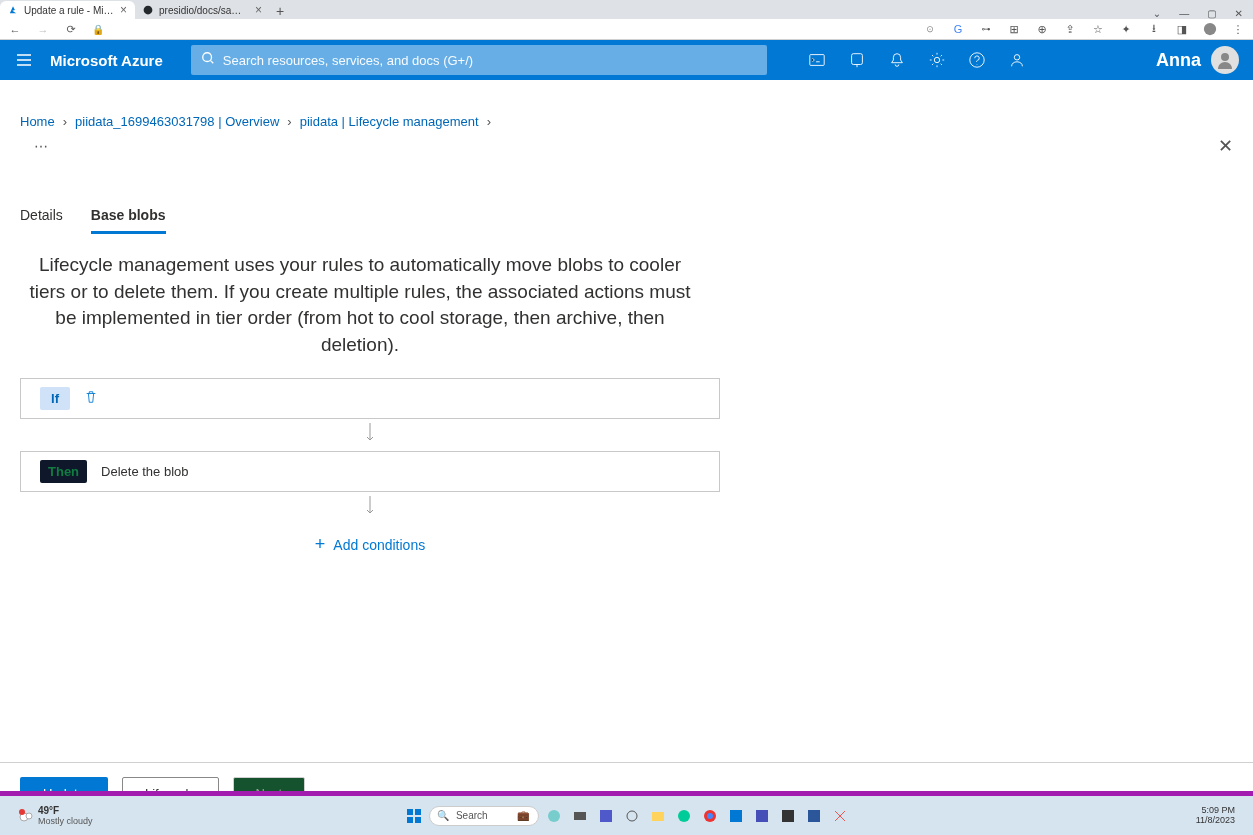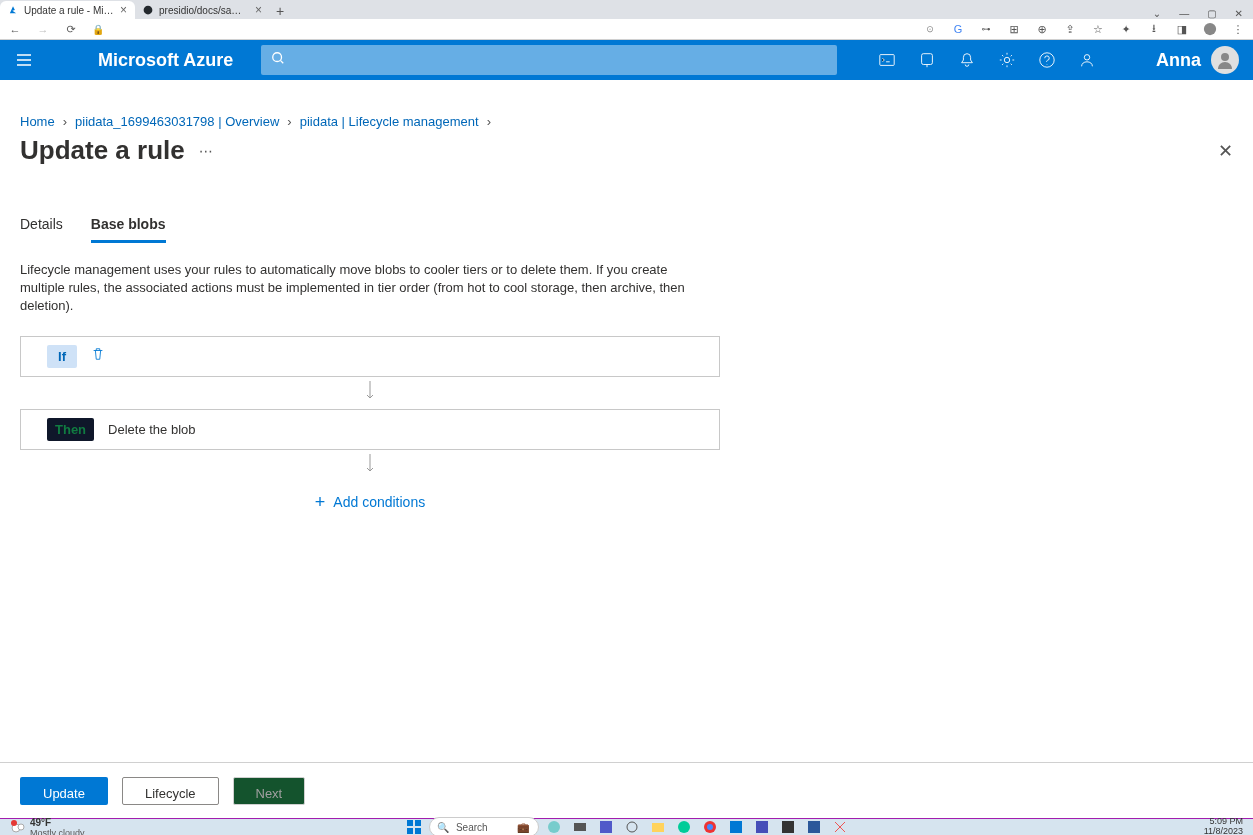--- a/index.html
+++ b/index.html
@@ -16,21 +16,21 @@
 .win-controls { margin-left: auto; display: flex; gap: 18px; padding: 0 10px; color: #555; font-size: 10px; align-items: center; }
 
 .browser-addr { height: 21px; background: #fff; border-bottom: 1px solid #d0d0d0; display: flex; align-items: center; padding: 0 8px; gap: 14px; font-size: 11px; color: #555; }
 .browser-addr .grow { flex: 1; }
 .addr-icon { width: 14px; height: 14px; display: flex; align-items: center; justify-content: center; }
 
 
 .azure-header { height: 40px; background: #0078d4; display: flex; align-items: center; color: #fff; padding: 0 14px; gap: 16px; }
 .hamburger { width: 20px; height: 20px; cursor: pointer; }
 .hamburger svg { width: 100%; height: 100%; }
-.brand { font-size: 18px; font-weight: 600; white-space: nowrap; margin-left: 48px; }
+.brand { font-size: 15px; font-weight: 600; white-space: nowrap; }
 .search-box { background: rgba(255,255,255,0.4); height: 30px; border-radius: 2px; flex: 0 0 576px; display: flex; align-items: center; padding: 0 10px; gap: 8px; color: #fff; margin-left: 12px; }
 .search-box input { background: transparent; border: none; outline: none; color: #fff; font-size: 13px; flex: 1; }
 .search-box input::placeholder { color: rgba(255,255,255,0.95); }
 .header-icons { display: flex; gap: 20px; margin-left: 24px; }
 .header-icons .hicon { width: 20px; height: 20px; cursor: pointer; display: flex; align-items: center; justify-content: center; }
 .header-user { margin-left: auto; display: flex; align-items: center; gap: 10px; font-size: 18px; font-weight: 700; }
 .avatar { width: 28px; height: 28px; border-radius: 50%; background: #e0e0e0; display: flex; align-items: center; justify-content: center; }
 
 
 .breadcrumb { display: flex; align-items: center; padding: 14px 20px 6px 20px; font-size: 13px; gap: 4px; flex-wrap: wrap; margin-top: 20px; }
@@ -42,45 +42,45 @@
 .page-title { font-size: 26px; font-weight: 600; color: #323130; }
 .title-more { margin-left: 14px; color: #555; cursor: pointer; letter-spacing: 1px; font-size: 14px; }
 .title-close { margin-left: auto; cursor: pointer; color: #555; font-size: 18px; }
 
 
 .tabs { display: flex; gap: 28px; padding: 0 20px; border-bottom: none; margin-top: 30px; }
 .tab-item { font-size: 14px; color: #323130; padding-bottom: 8px; cursor: pointer; }
 .tab-item.active { font-weight: 600; border-bottom: 3px solid #0078d4; }
 
 
-.desc { padding: 18px 20px 20px 20px; font-size: 13px; line-height: 1.4; color: #323130; max-width: 720px; }
+.desc { padding: 18px 20px 20px 20px; font-size: 19px; line-height: 1.4; color: #323130; max-width: 720px; text-align: center; }
 
 
 .rules { padding: 0 20px; width: 740px; }
-.rule-block { border: 1px solid #c8c8c8; display: flex; align-items: center; padding: 8px 26px; gap: 14px; background: #fff; cursor: pointer; }
+.rule-block { border: 1px solid #c8c8c8; display: flex; align-items: center; padding: 8px 19px; gap: 14px; background: #fff; cursor: pointer; }
 .rule-badge { font-size: 13px; font-weight: 600; padding: 4px 8px; border-radius: 2px; min-width: 30px; text-align: center; }
 .rule-badge.if { background: #cfe2f7; color: #0067b8; }
 .rule-badge.then { background: #0f172a; color: #107c41; }
 .rule-text { font-size: 13px; color: #323130; flex: 1; }
 .rule-trash { color: #0078d4; cursor: pointer; margin-right: 4px; }
 .arrow-down { text-align: center; padding: 4px 0; color: #888; }
 .arrow-down svg { width: 10px; height: 20px; }
 
 .add-cond { display: flex; align-items: center; justify-content: center; gap: 8px; color: #0078d4; font-size: 14px; padding: 10px 0; cursor: pointer; }
 .add-cond .plus { font-size: 18px; font-weight: 300; }
 
 
 .footer { position: absolute; bottom: 30px; left: 0; right: 0; padding: 14px 20px 0 20px; border-top: 1px solid #d0d0d0; display: flex; gap: 14px; }
 .btn { height: 28px; padding: 8px 22px; font-size: 13px; border-radius: 2px; cursor: pointer; border: 1px solid transparent; }
 .btn.primary { background: #0078d4; color: #fff; }
 .btn.secondary { background: #fff; color: #323130; border: 1px solid #8a8886; }
 .btn.disabled { background: #14532d; color: #a0a0a0; border: 1px solid #d0d0d0; cursor: not-allowed; }
 
 
-.taskbar { position: absolute; bottom: 0; left: 0; right: 0; height: 17px; background: #d6e4ef; display: flex; align-items: center; font-size: 10px; color: #333; padding: 0 10px; border-top: 1px solid #a21caf; }
+.taskbar { position: absolute; bottom: 0; left: 0; right: 0; height: 44px; background: #d6e4ef; display: flex; align-items: center; font-size: 10px; color: #333; padding: 0 18px; border-top: 5px solid #a21caf; }
 .taskbar .weather { display: flex; align-items: center; gap: 4px; }
 .taskbar .weather .wicon { width: 16px; height: 16px; position: relative; }
 .taskbar .center { position: absolute; left: 50%; transform: translateX(-50%); display: flex; align-items: center; gap: 4px; }
 .taskbar .center .tsearch { background: #fff; border-radius: 12px; height: 20px; display: flex; align-items: center; padding: 0 8px; gap: 6px; width: 110px; font-size: 10px; color: #555; border: 1px solid #ccc; }
 .taskbar .tbicon { width: 22px; height: 22px; display: flex; align-items: center; justify-content: center; border-radius: 4px; }
 .taskbar .clock { margin-left: auto; text-align: right; line-height: 1.1; font-size: 9px; }
 </style>
 </head>
 <body>
 
@@ -141,20 +141,21 @@
     <svg viewBox="0 0 20 20">
         <path stroke="#fff" stroke-width="1.5" d="M3 5h14M3 10h14M3 15h14"></path>
       </svg>
   </div>
   <div class="brand">Microsoft Azure</div>
   <div class="search-box">
     <span><svg width="14" height="14" viewBox="0 0 16 16">
           <circle cx="7" cy="7" r="5" stroke="#fff" stroke-width="1.5" fill="none"></circle>
           <path stroke="#fff" stroke-width="1.5" d="M11 11l3 3"></path>
         </svg></span>
+    <input placeholder="Search resources, services, and docs (G+/)" style="">
   </div>
   <div class="header-icons">
     <span class="hicon">
         <svg width="18" height="18" viewBox="0 0 20 20">
           <rect x="2" y="4" width="16" height="12" rx="1" stroke="#fff" fill="none"></rect>
           <path stroke="#fff" d="M5 8l2 2-2 2M9 12h4"></path>
         </svg>
       </span>
     <span class="hicon">
         <svg width="18" height="18" viewBox="0 0 20 20">
@@ -200,21 +201,20 @@
 <div class="breadcrumb">
   <a>Home</a>
   <span class="sep">›</span>
   <a>piidata_1699463031798 | Overview</a>
   <span class="sep">›</span>
   <a>piidata | Lifecycle management</a>
   <span class="sep">›</span>
 </div>
 
 <div class="page-title-row">
-  <h1 class="page-title">Update a rule</h1>
   <span class="title-more">⋯</span>
   <span class="title-close">✕</span>
 </div>
 
 <div class="tabs">
   <div class="tab-item">Details</div>
   <div class="tab-item active">Base blobs</div>
 </div>
 
 <div class="desc">Lifecycle management uses your rules to automatically move blobs to cooler tiers or to delete them. If you create multiple rules, the associated actions must be implemented in tier order (from hot to cool storage, then archive, then deletion).</div>

